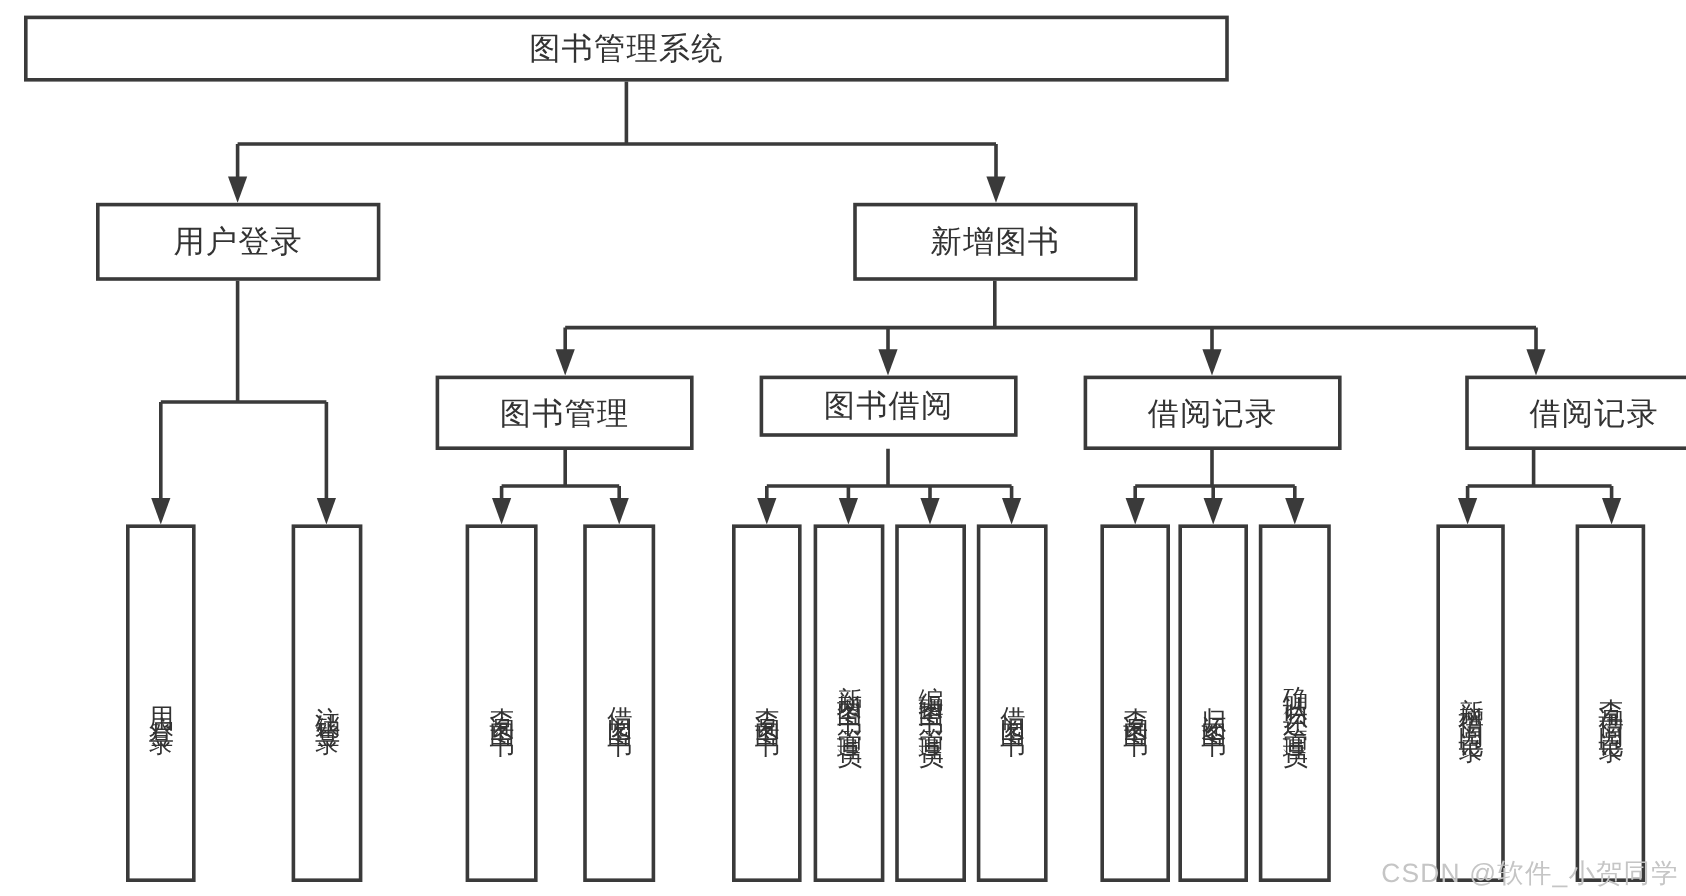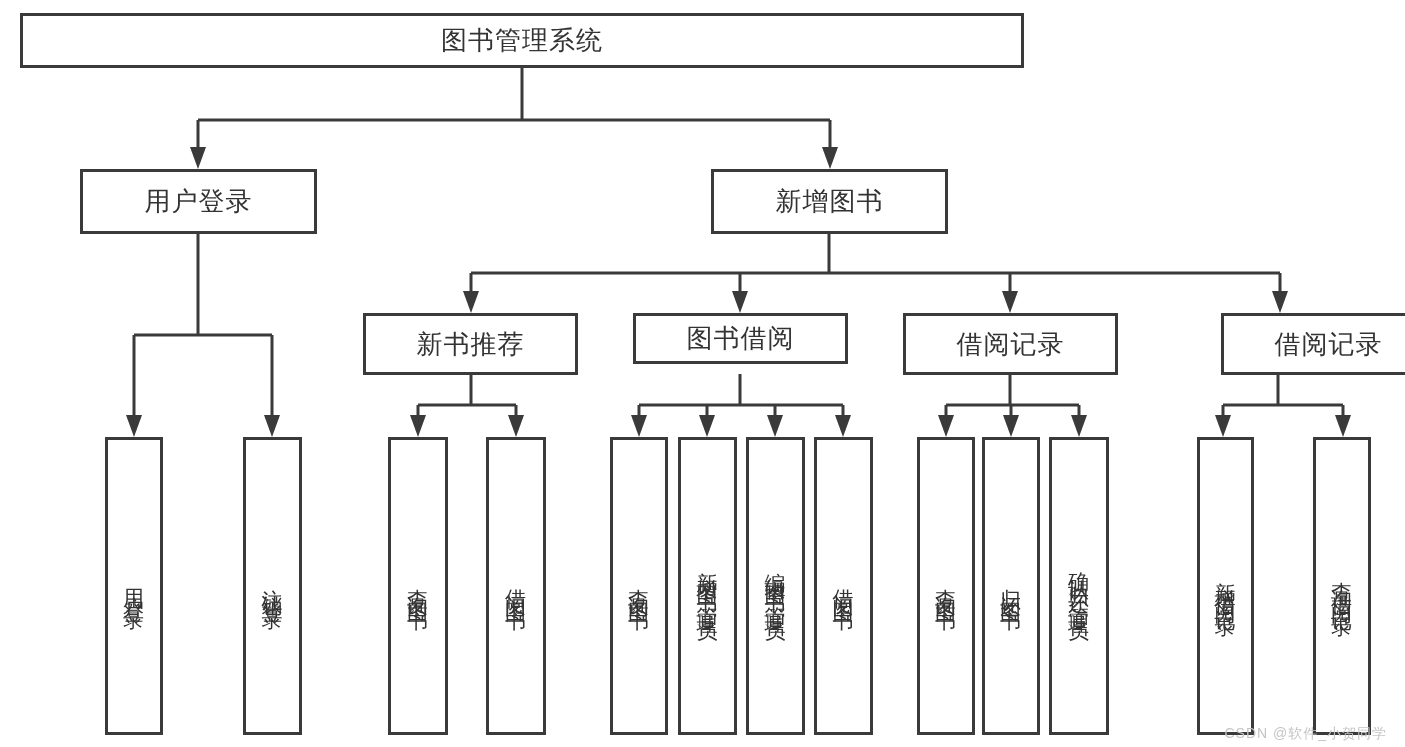--- a/index.html
+++ b/index.html
@@ -64,23 +64,23 @@
   .lf6  { left: 678px;  width: 59px; }
   .lf7  { left: 746px;  width: 59px; }
   .lf8  { left: 814px;  width: 59px; }
   .lf9  { left: 917px;  width: 58px; }
   .lf10 { left: 982px;  width: 58px; }
   .lf11 { left: 1049px; width: 60px; }
   .lf12 { left: 1197px; width: 57px; }
   .lf13 { left: 1313px; width: 58px; }
   .watermark {
     position: absolute;
-    right: 18px;
+    right: 6px;
     bottom: 4px;
-    font-size: 14px;
+    font-size: 22px;
     color: #c5c5c5;
     letter-spacing: 1px;
     z-index: 5;
   }
 </style>
 </head>
 <body>
 
 <div class="canvas">
 
@@ -125,21 +125,21 @@
       <polygon points="1215,415 1231,415 1223,437"></polygon>
       <polygon points="1335,415 1351,415 1343,437"></polygon>
     </g>
   </svg>
 
   <div class="box n-root">图书管理系统</div>
 
   <div class="box n-login">用户登录</div>
   <div class="box n-mgmt">新增图书</div>
 
-  <div class="box n-rec">新书推荐</div>
+  <div class="box n-rec">图书管理</div>
   <div class="box n-borrow">图书借阅</div>
   <div class="box n-current">借阅记录</div>
   <div class="box n-record">借阅记录</div>
 
   <div class="box leaf lf lf1">用户登录</div>
   <div class="box leaf lf lf2">注销登录</div>
   <div class="box leaf lf lf3">查询图书</div>
   <div class="box leaf lf lf4">借阅图书</div>
   <div class="box leaf lf lf5">查询图书</div>
   <div class="box leaf lf lf6">新增图书（管理员）</div>

